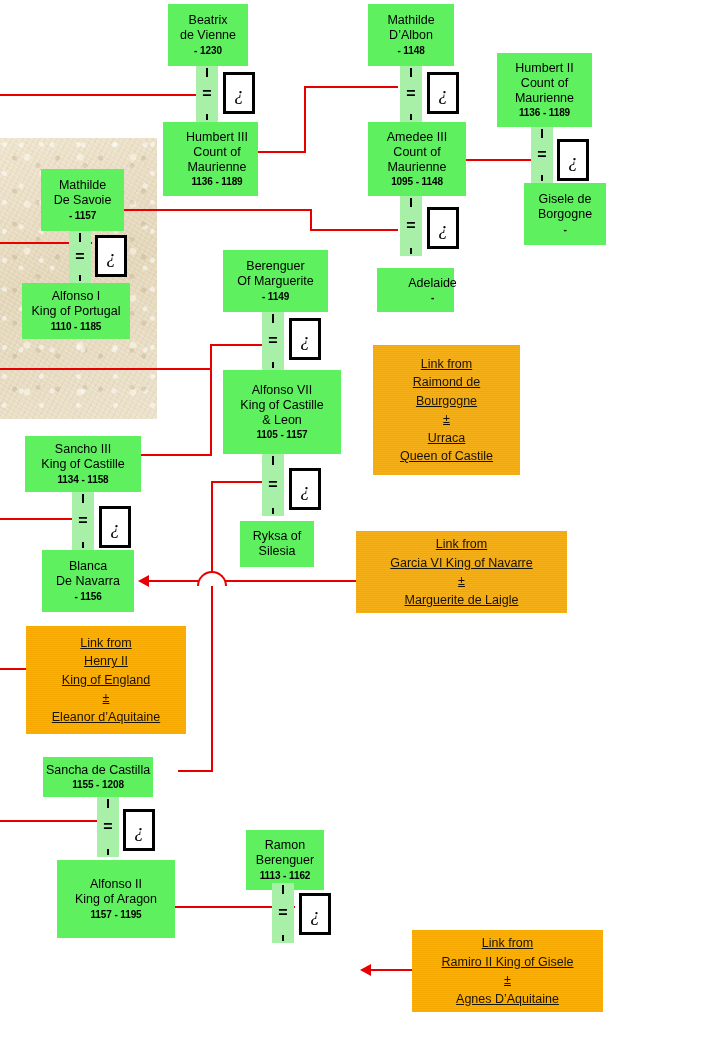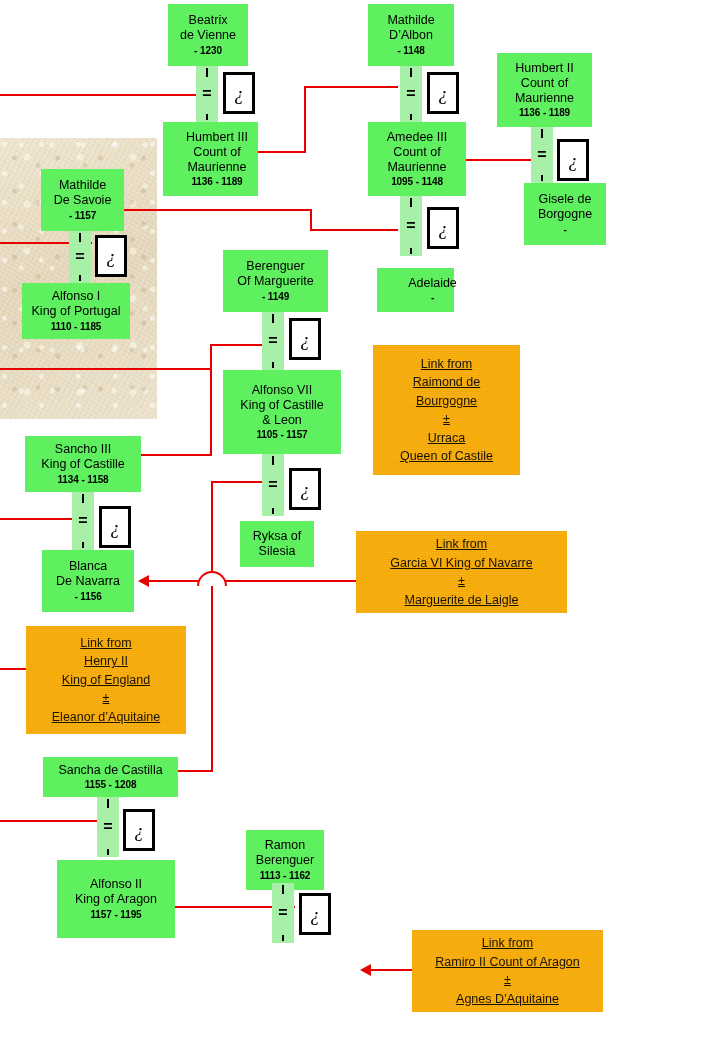--- a/index.html
+++ b/index.html
@@ -309,21 +309,21 @@
   <div class="qbox" style="left:99px;top:506px;width:32px;height:42px;">
     <span>¿</span>
   </div>
 
   <div class="node" style="left:42px;top:550px;width:92px;height:62px;">
     <span class="ln">Blanca</span>
     <span class="ln">De Navarra</span>
     <span class="yrs">- 1156</span>
   </div>
 
-  <div class="node" style="left:43px;top:757px;width:135px;height:40px;">
+  <div class="node" style="left:43px;top:757px;width:110px;height:40px;">
     <span class="ln">Sancha de  Castilla</span>
     <span class="yrs">1155 - 1208</span>
   </div>
   <div class="marr" style="left:97px;top:797px;width:22px;height:60px;">
     <span class="tick t"></span>
     <span class="eq">=</span>
     <span class="tick b"></span>
   </div>
   <div class="qbox" style="left:123px;top:809px;width:32px;height:42px;">
     <span>¿</span>
@@ -369,18 +369,18 @@
   <div class="linkbox" style="left:26px;top:626px;width:160px;height:108px;">
     <span class="lk">Link from</span>
     <span class="lk">Henry II</span>
     <span class="lk">King of England</span>
     <span class="plus">±</span>
     <span class="lk">Eleanor d’Aquitaine</span>
   </div>
 
   <div class="linkbox" style="left:412px;top:930px;width:191px;height:82px;">
     <span class="lk">Link from</span>
-    <span class="lk">Ramiro II Count of Aragon</span>
+    <span class="lk">Ramiro II King of Gisele</span>
     <span class="plus">±</span>
     <span class="lk">Agnes  D’Aquitaine</span>
   </div>
 
 </div>
 
 </body></html>

